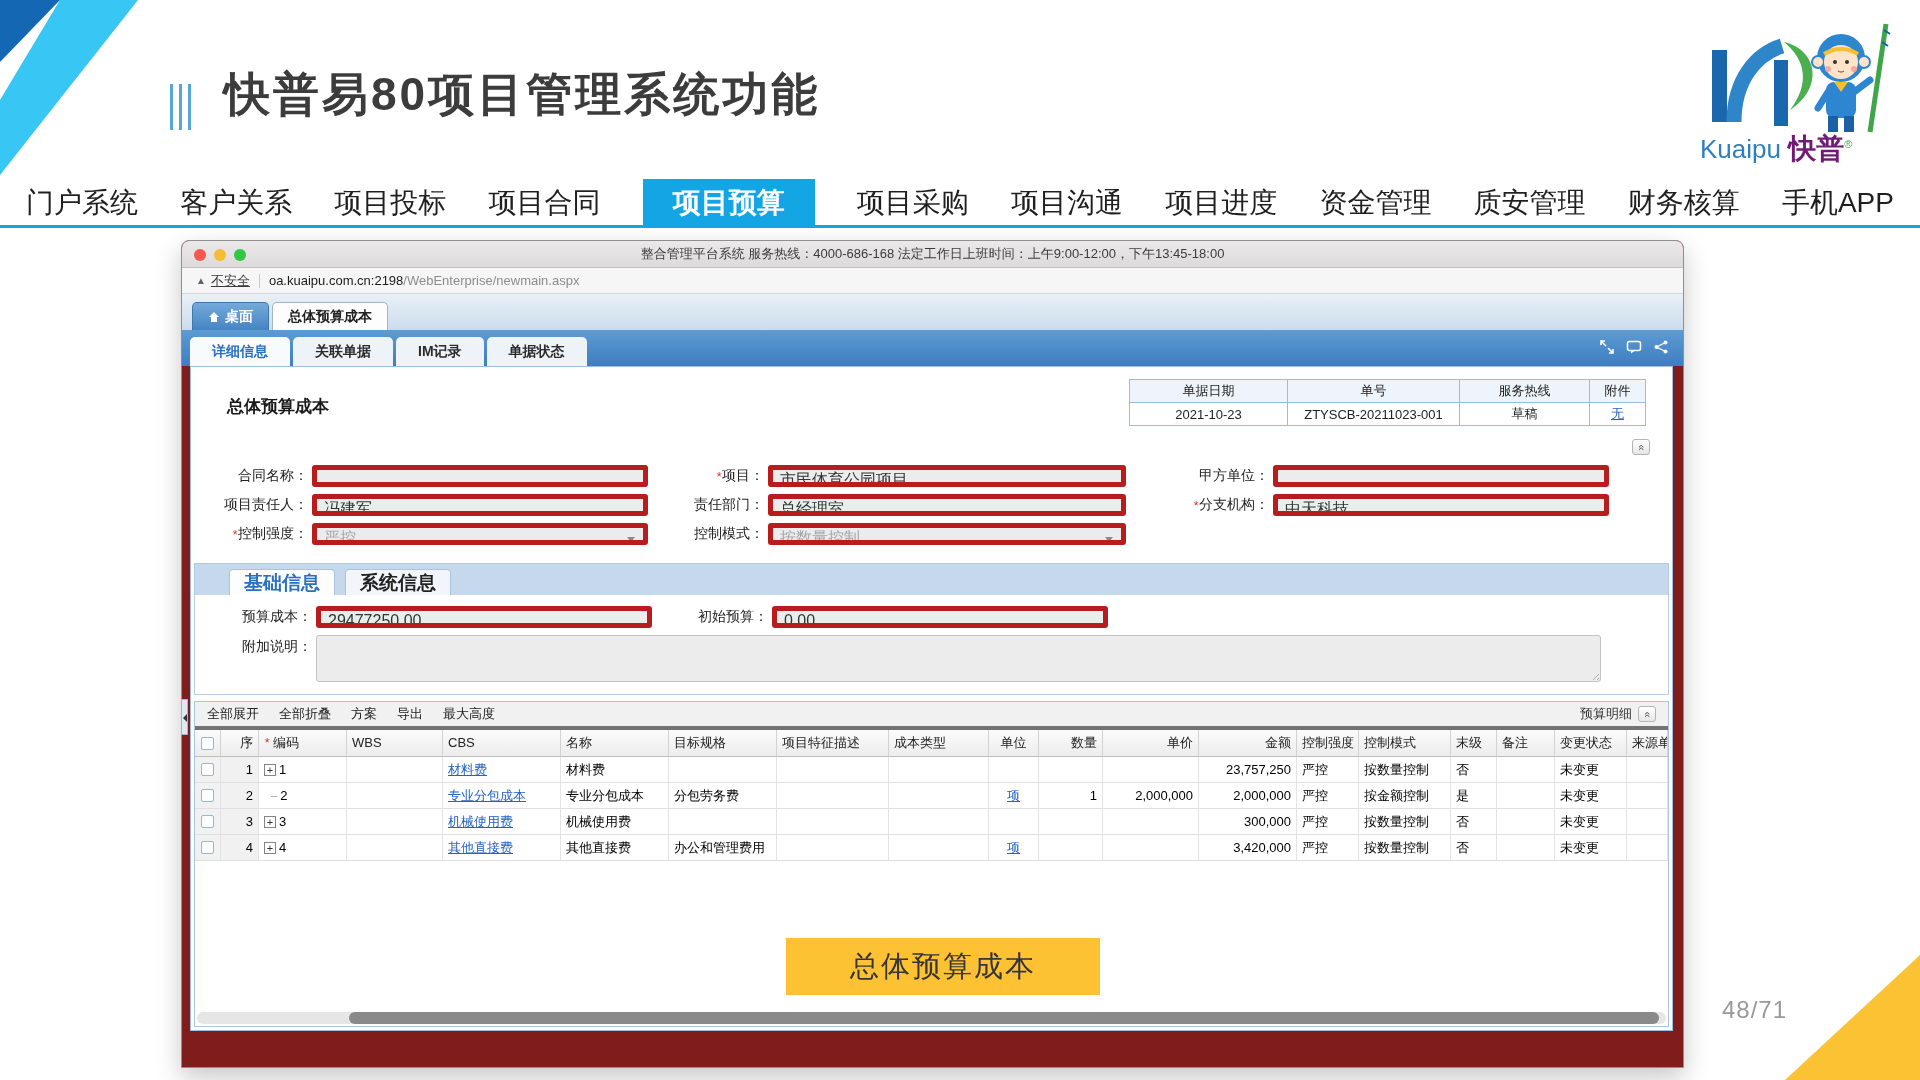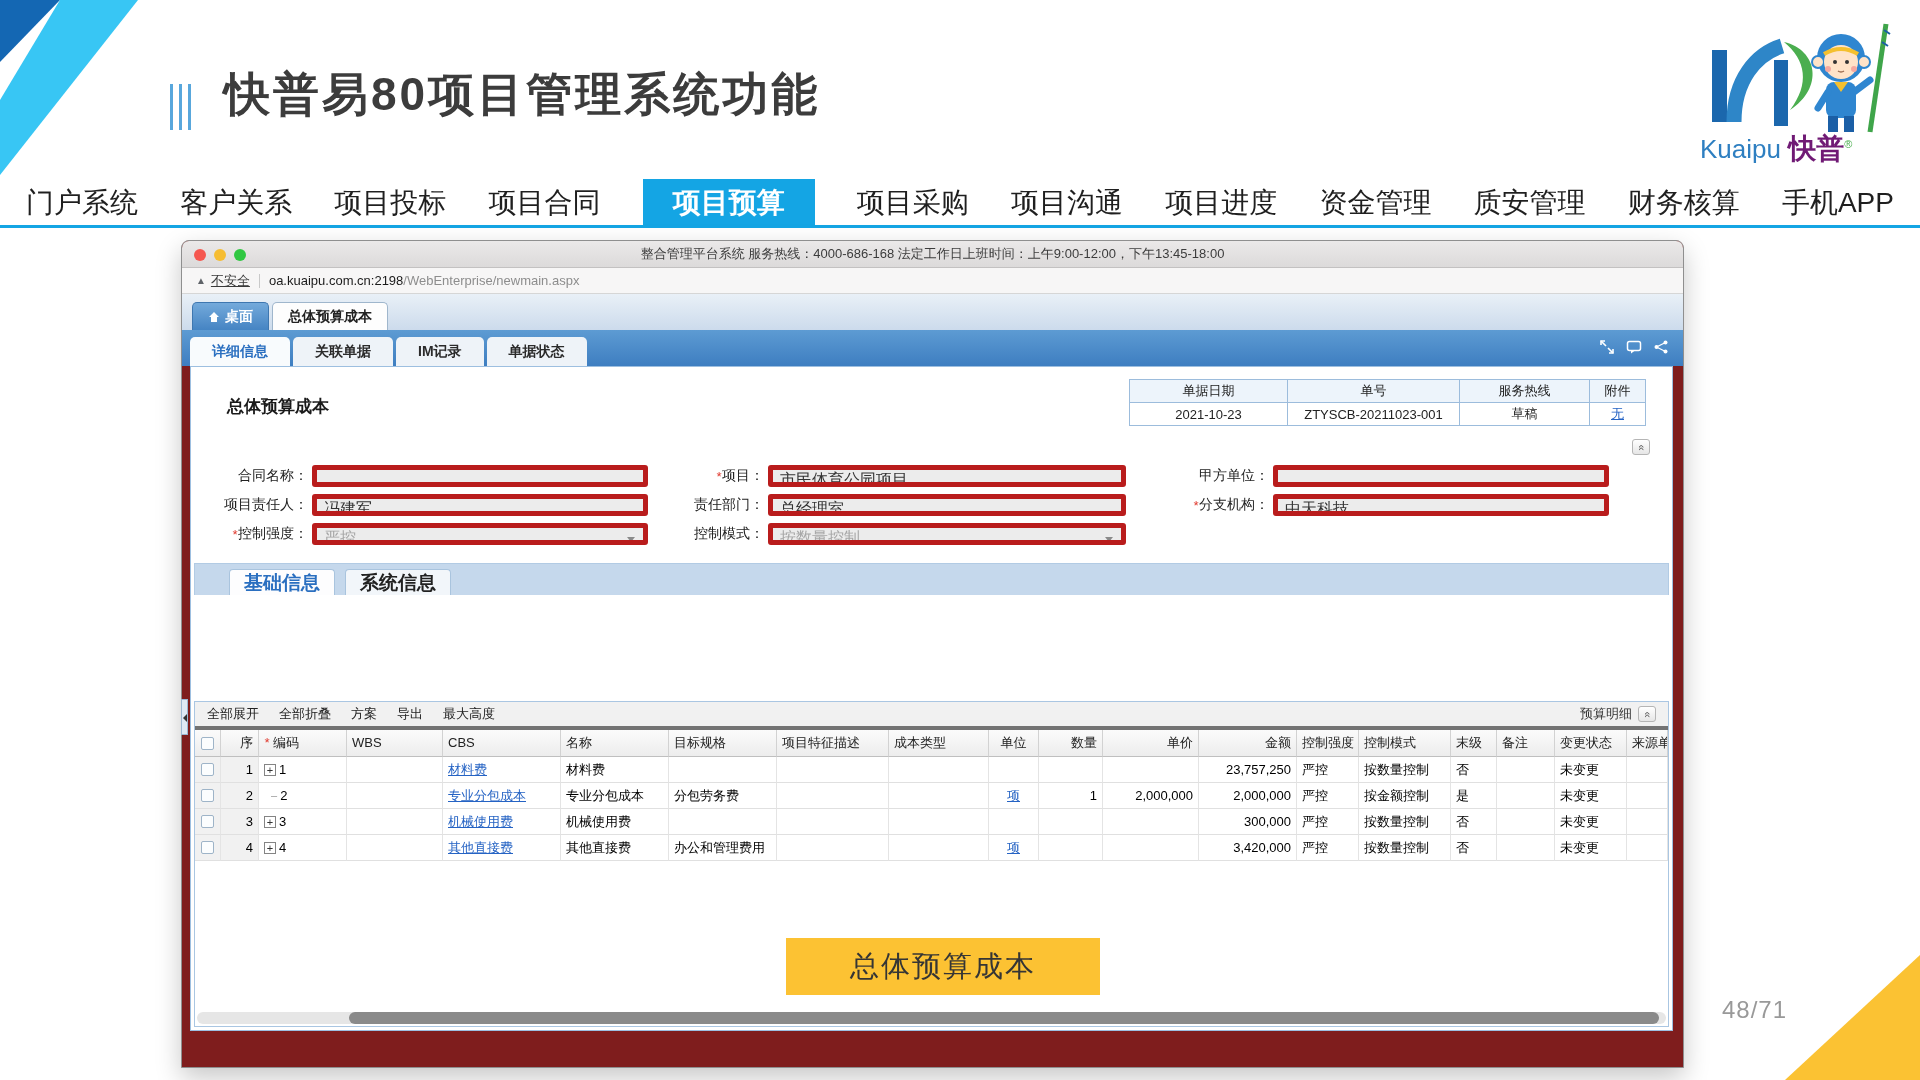--- a/index.html
+++ b/index.html
@@ -318,20 +318,38 @@
             </span>
           <span class="ipt gray sel w358"><span>按数量控制</span><i class="arr"></i></span>
         </div>
       </div>
 
       <div class="basic">
         <div class="basic-tabs">
           <div class="btab active">基础信息</div>
           <div class="btab">系统信息</div>
         </div>
+        <div class="basic-panel">
+          <div class="frow">
+            <span class="flabel lb107">
+                <span>预算成本：</span>
+              </span>
+            <span class="ipt w336">29477250.00</span>
+            <span class="flabel lb116">
+                <span>初始预算：</span>
+              </span>
+            <span class="ipt w336">0.00</span>
+          </div>
+          <div class="frow" style="height:auto">
+            <span class="flabel lb107" style="align-items:flex-start;padding-top:3px">
+                <span>附加说明：</span>
+              </span>
+            <span class="note-ta" style="width:1285px"></span>
+          </div>
+        </div>
       </div>
 
       <div class="grid">
         <div class="gtoolbar">
           <span>全部展开</span>
           <span>全部折叠</span>
           <span>方案</span>
           <span>导出</span>
           <span>最大高度</span>
           <span class="gtb-right">

